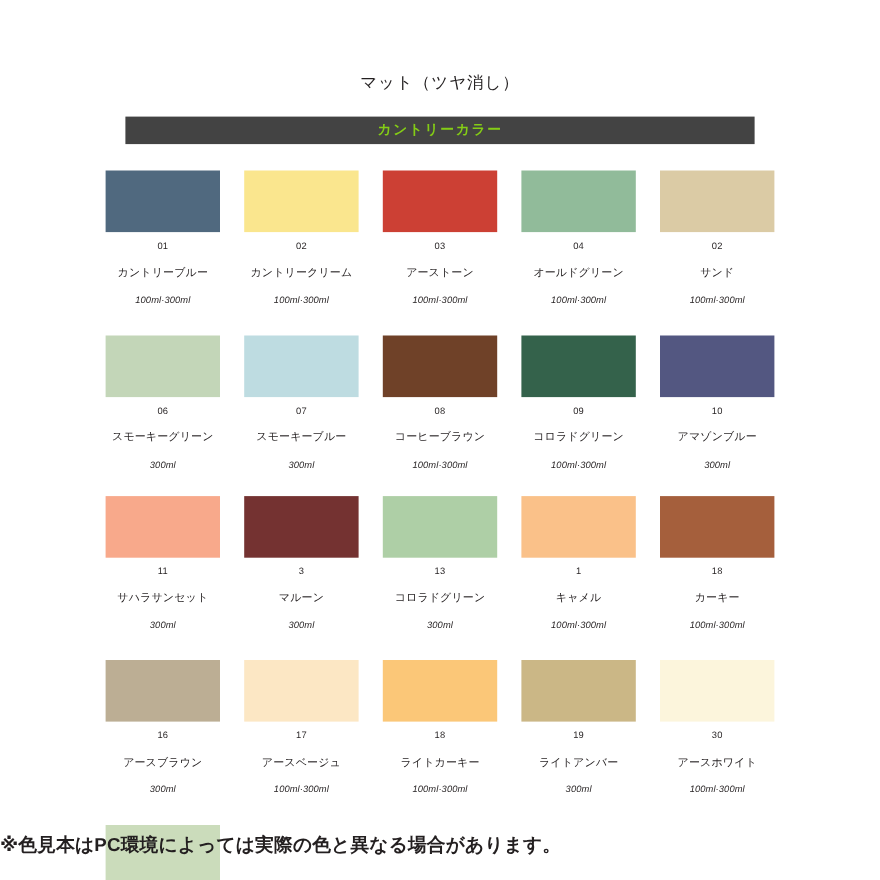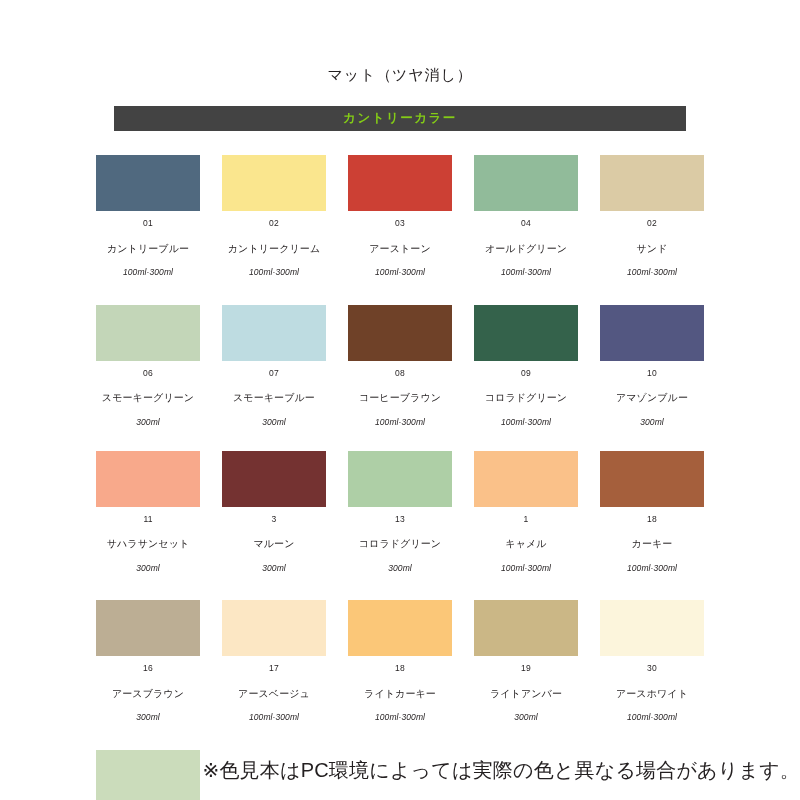--- a/index.html
+++ b/index.html
@@ -104,23 +104,23 @@
 
   
   .row-gap-spacer { height: 27px; grid-column: 1 / -1; }
 
   
   .footer-note {
     position: absolute;
     left: 0;
     right: 0;
     top: 757px;
-    text-align: right;
-    font-size: 20px;
-    font-weight: 400;
+    text-align: left;
+    font-size: 17px;
+    font-weight: 700;
     color: #231f20;
     letter-spacing: 0.01em;
   }
 </style>
 </head>
 <body>
 
 <div class="page">
 
   <div class="chart-title">マット（ツヤ消し）</div>

